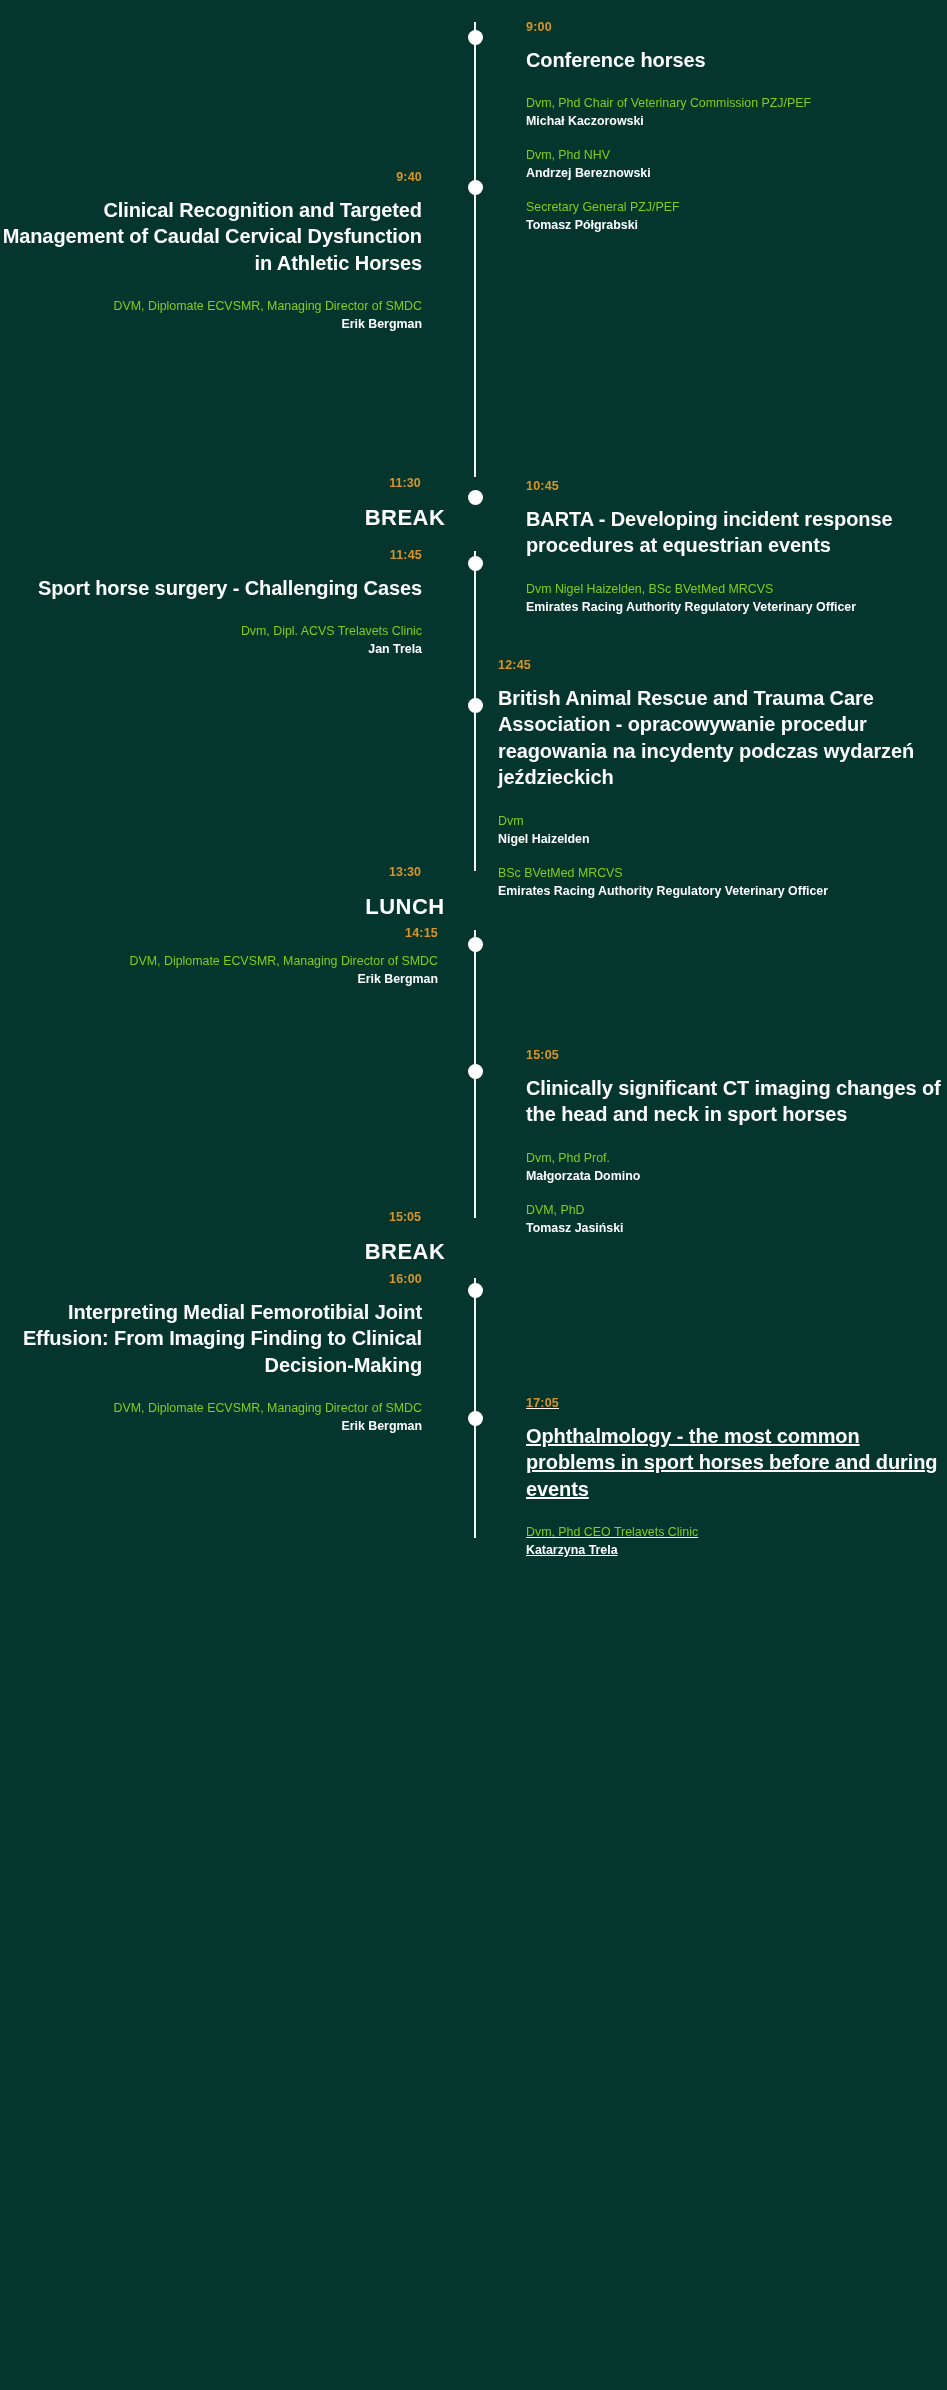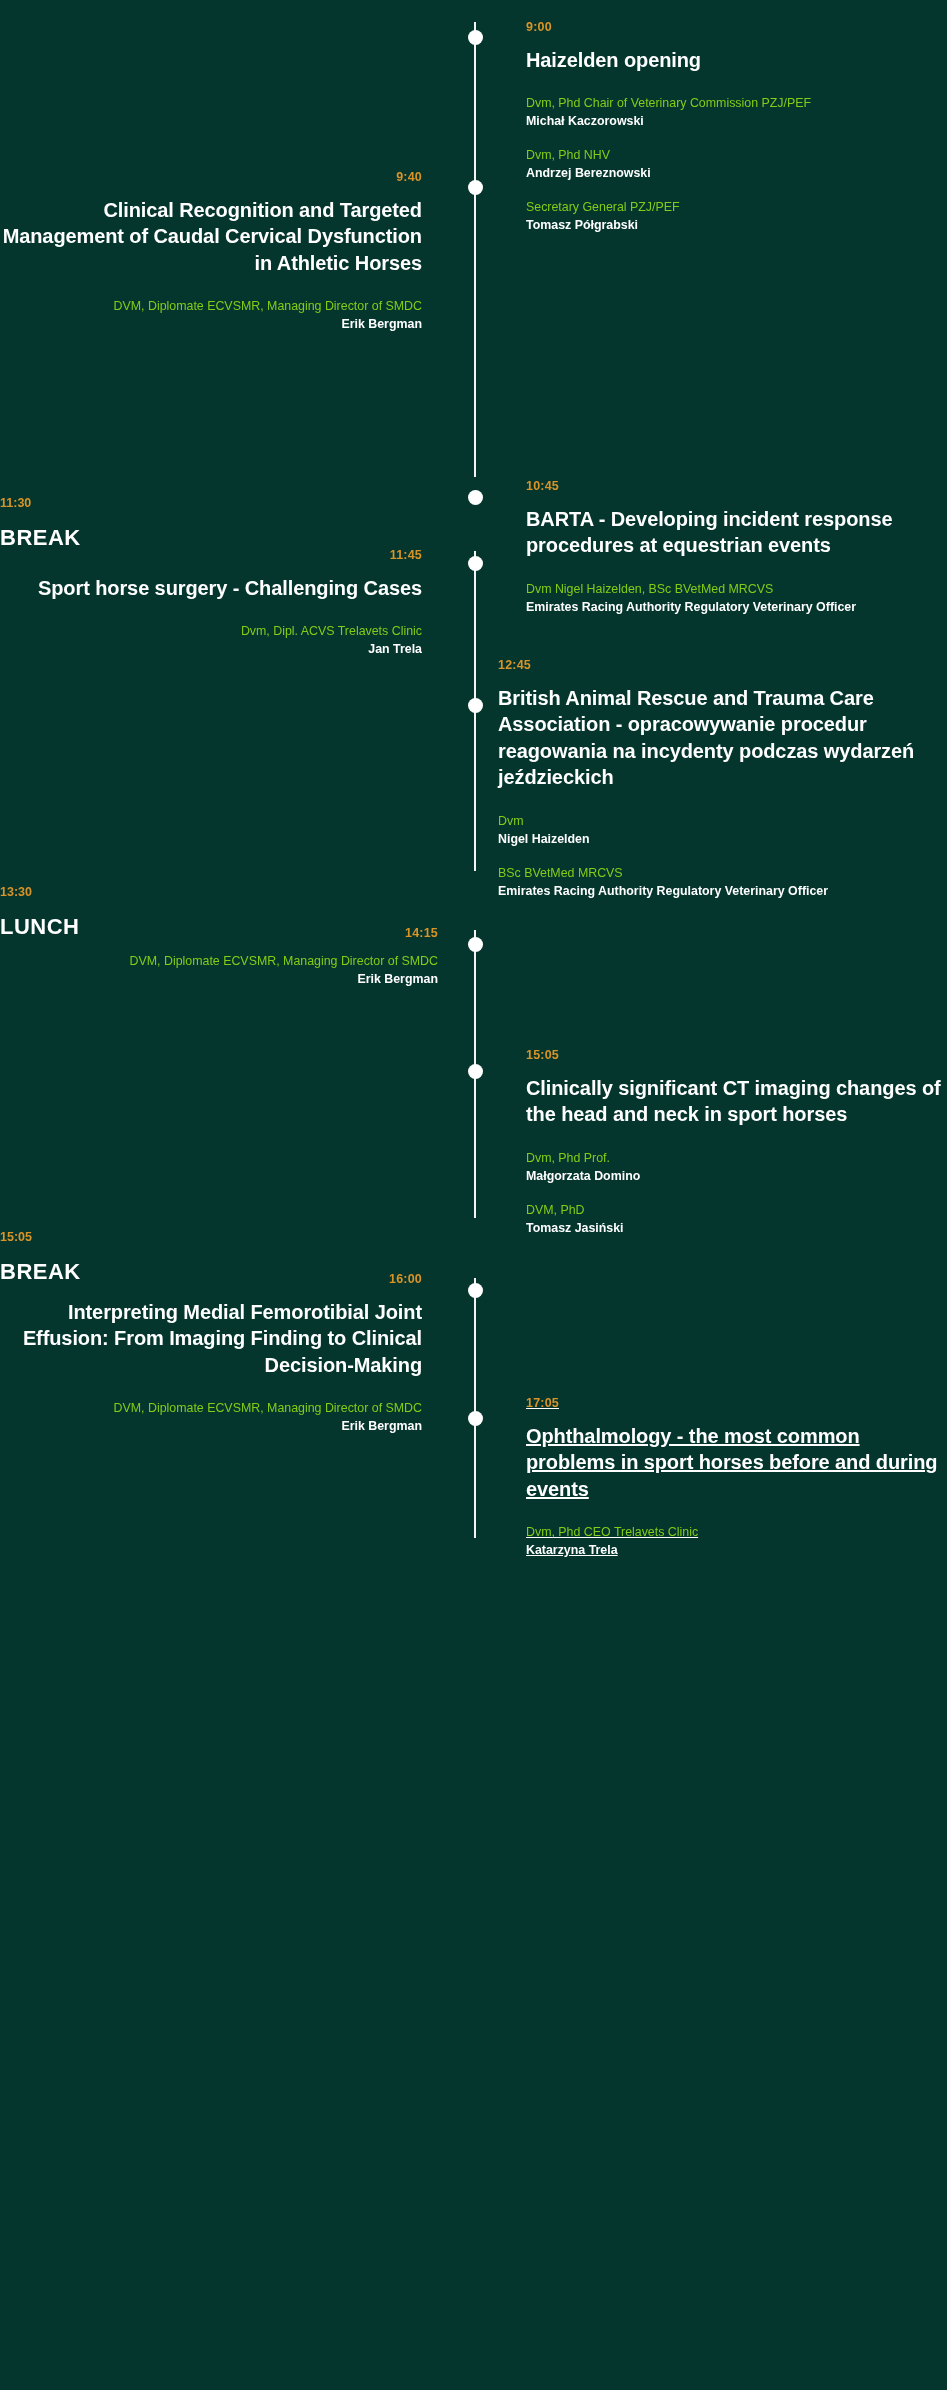--- a/index.html
+++ b/index.html
@@ -81,23 +81,22 @@
     font-size: 12.4px;
     font-weight: 700;
     color: #ffffff;
     line-height: 1.45;
   }
 
   
   .break-row {
     position: relative;
     width: 810px;
-    text-align: left;
+    text-align: center;
     z-index: 3;
-    margin-top: 20px;
   }
 
   .break-row .btime {
     font-size: 12.5px;
     font-weight: 700;
     color: #d99427;
     margin-bottom: 14px;
     line-height: 1.2;
   }
 
@@ -115,21 +114,21 @@
 </head>
 <body>
 
 <div id="schedule">
     <div class="spine" style="top: 22px; height: 455px;"></div>
     <div class="spine" style="top: 551px; height: 320px;"></div>
     <div class="spine" style="top: 930px; height: 288px;"></div>
     <div class="spine" style="top: 1278px; height: 260px;"></div>
     <div class="col right abs" style="top: 20px; left: 474px;">
       <div class="time">9:00</div>
-      <div class="title">Haizelden opening</div>
+      <div class="title">Conference horses</div>
       <div class="speaker">
         <div class="role">Dvm, Phd Chair of  Veterinary Commission PZJ/PEF</div>
         <div class="name">Michał Kaczorowski</div>
       </div>
       <div class="speaker">
         <div class="role">Dvm, Phd NHV</div>
         <div class="name">Andrzej Bereznowski</div>
       </div>
       <div class="speaker">
         <div class="role">Secretary General PZJ/PEF</div>

